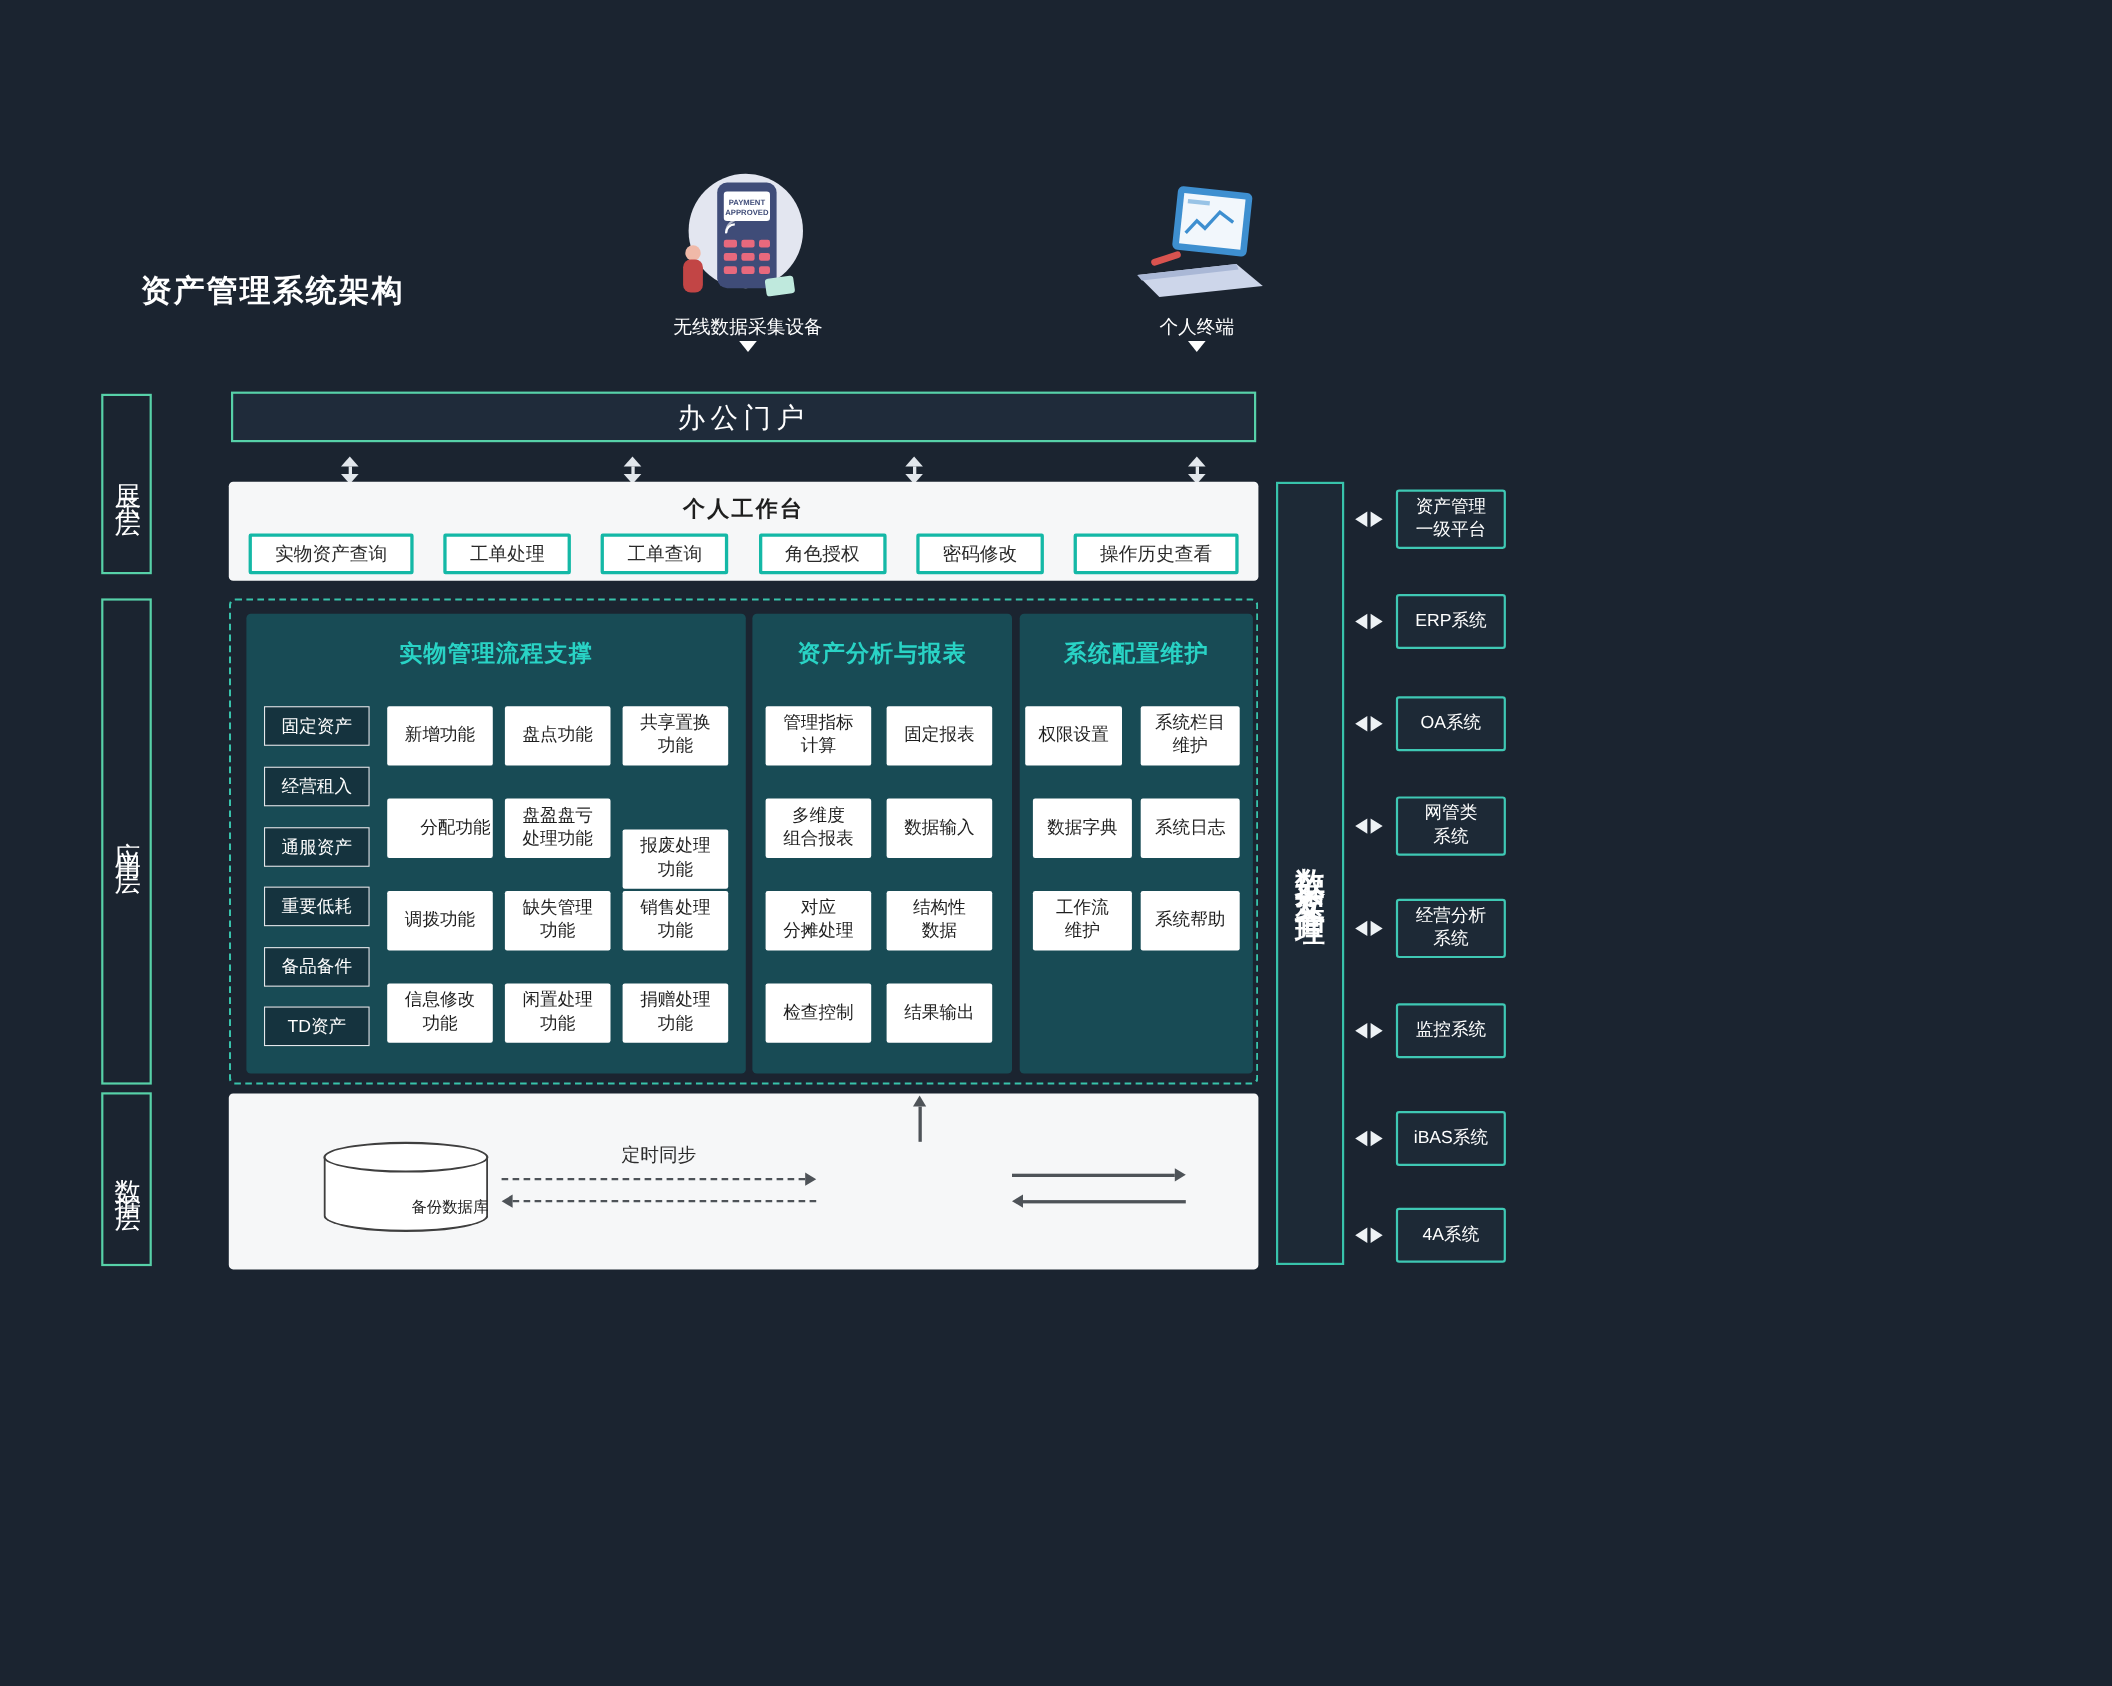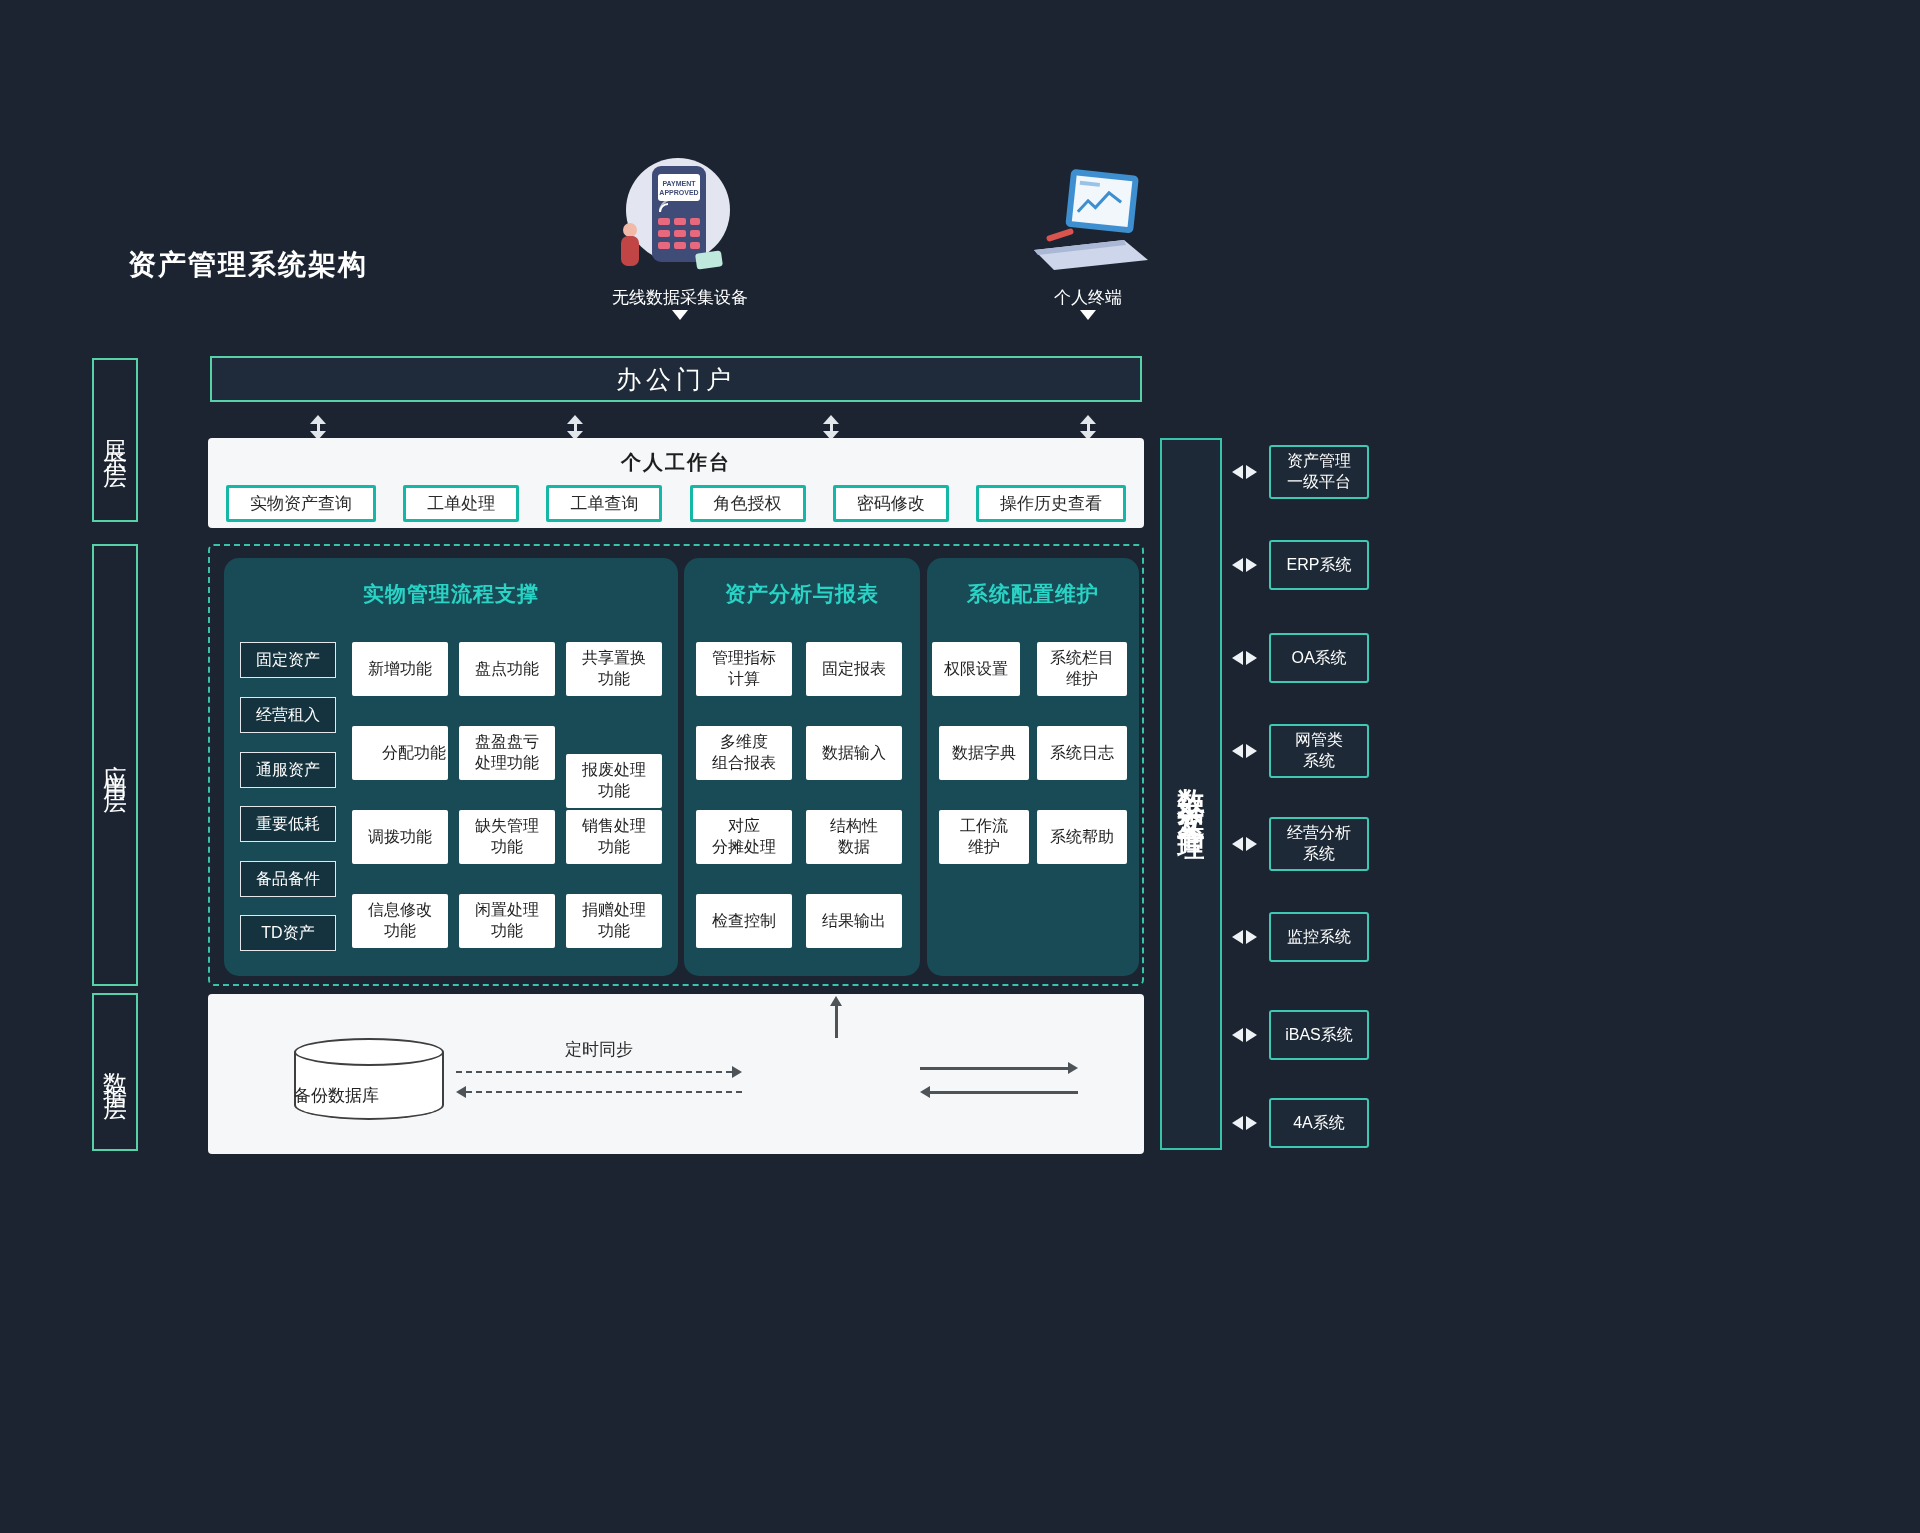--- a/index.html
+++ b/index.html
@@ -22,21 +22,21 @@
   .portal { position:absolute; border:2px solid #57d1a8; background:#1f2b3a; display:flex; align-items:center; justify-content:center; color:#fff; font-size:25px; letter-spacing:5px; }
 
   
   .white-panel { position:absolute; background:#f6f7f8; border-radius:4px; }
   .wb-title { text-align:center; padding-top:11px; font-size:20px; font-weight:bold; color:#1e1e1e; letter-spacing:2px; }
   .wb-row { display:flex; justify-content:space-between; padding:0 18px; margin-top:9px; }
   .wb-btn { border:3px solid #14b8a6; background:#fff; color:#2a2a2a; font-size:17px; line-height:31px; padding:0 21px; border-radius:2px; }
 
   
   .dashed-wrap { position:absolute; border:2px dashed #38c3ab; border-radius:6px; }
-  .panel { position:absolute; background:#184b55; border-radius:15px; }
+  .panel { position:absolute; background:#184b55; border-radius:4px; }
   .panel-title { position:absolute; left:0; right:0; top:22px; text-align:center; color:#29d3c5; font-size:21px; font-weight:bold; letter-spacing:1px; }
   .cat-box { position:absolute; width:96px; height:36px; background:#15333e; border:1px solid #e4e8ec; color:#fff; font-size:16px; display:flex; align-items:center; justify-content:center; }
   .func-btn { position:absolute; width:96px; height:54px; background:#fff; color:#1f1f1f; font-size:16px; display:flex; align-items:center; justify-content:center; text-align:center; white-space:pre-line; border-radius:2px; line-height:1.3; }
 
   
   .ibar { position:absolute; border:2px solid #38c3ab; display:flex; align-items:center; justify-content:center; color:#fff; background:#1d2936; }
   .ibar .vtext { font-size:27px; font-weight:bold; letter-spacing:9px; }
   .sys-row { position:absolute; display:flex; align-items:center; height:56px; }
   .hpair { display:flex; align-items:center; gap:3px; margin-right:12px; }
   .tri-left  { width:0; height:0; border-top:7px solid transparent; border-bottom:7px solid transparent; border-right:11px solid #eef2f5; }
@@ -46,21 +46,21 @@
   
   .varrow { position:absolute; display:flex; flex-direction:column; align-items:center; width:16px; }
   .tri-up { width:0; height:0; border-left:8px solid transparent; border-right:8px solid transparent; border-bottom:9px solid #e2e7ec; }
   .tri-dn { width:0; height:0; border-left:8px solid transparent; border-right:8px solid transparent; border-top:9px solid #e2e7ec; }
   .vline  { width:3px; height:7px; background:#e2e7ec; }
 
   
   .db { position:absolute; }
   .db-rim  { position:absolute; left:0; right:0; top:0; height:28px; background:#fff; border:2px solid #3f3f3f; border-radius:50%; }
   .db-body { position:absolute; left:0; right:0; top:14px; bottom:0; background:#fff; border:2px solid #3f3f3f; border-top:none; border-radius:0 0 80px 80px / 0 0 16px 16px; }
-  .db-label { position:absolute; left:0; right:0; bottom:13px; text-align:left; color:#222; font-size:17px; z-index:2; }
+  .db-label { position:absolute; left:0; right:0; bottom:13px; text-align:right; color:#222; font-size:14px; z-index:2; }
 
   
   .harrow { position:absolute; display:flex; align-items:center; }
   .hline-dash  { flex:1; border-top:2px dashed #4e5358; height:0; }
   .hline-solid { flex:1; height:3px; background:#4e5358; }
   .head-r { width:0; height:0; border-top:6px solid transparent; border-bottom:6px solid transparent; border-left:10px solid #4e5358; }
   .head-l { width:0; height:0; border-top:6px solid transparent; border-bottom:6px solid transparent; border-right:10px solid #4e5358; }
   .uparrow { position:absolute; display:flex; flex-direction:column; align-items:center; }
   .head-u { width:0; height:0; border-left:6px solid transparent; border-right:6px solid transparent; border-bottom:10px solid #4e5358; }
   .vline-solid { width:3px; flex:1; background:#4e5358; }

